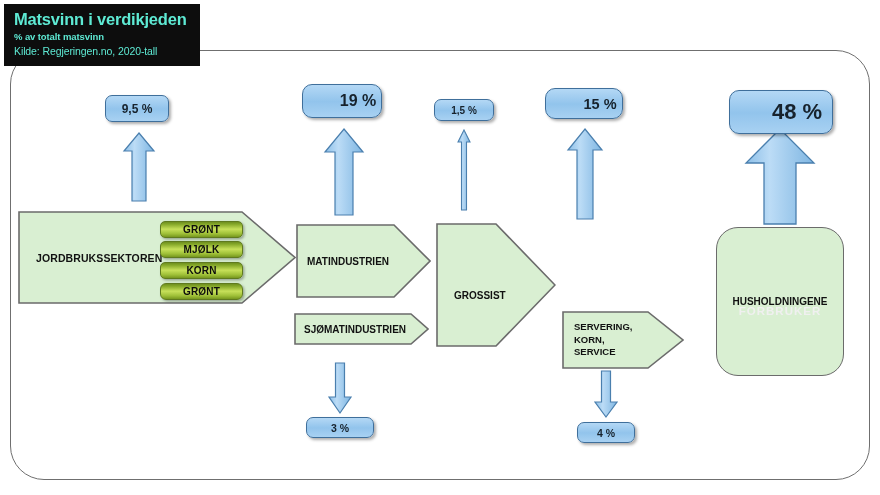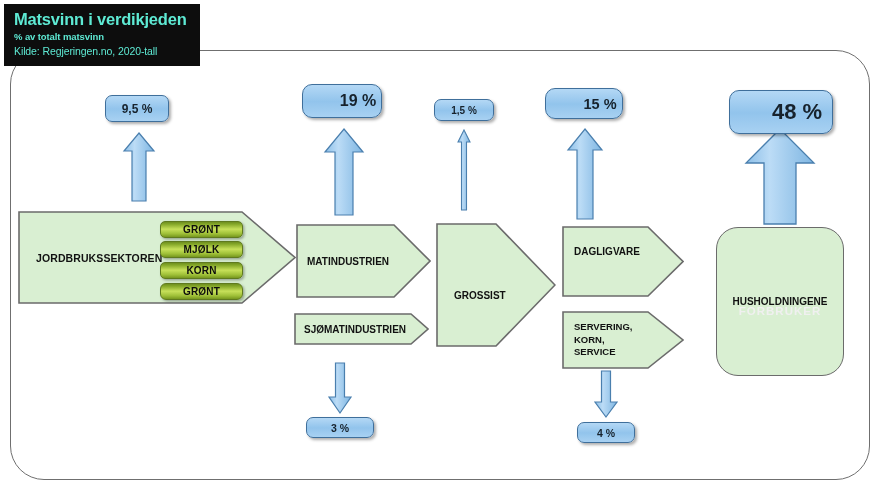--- a/index.html
+++ b/index.html
@@ -188,26 +188,20 @@
     <span class="glabel" style="margin-left:10px; font-size:10px;">SJØMATINDUSTRIEN</span>
   </div>
 
   <div class="gshape chev" style="left:436px; top:223px; width:120px; height:124px;">
     <svg style="position:absolute;left:0;top:0;" width="120" height="124" viewBox="0 0 120 124">
       <polygon points="1,1 60,1 119,62 60,123 1,123" fill="#d9efd2" stroke="#6b6b6b" stroke-width="1.6"></polygon>
     </svg>
     <span class="glabel" style="margin-left:18px; font-size:10px;margin-top:20px;">GROSSIST</span>
   </div>
 
-  <div class="gshape chev" style="left:562px; top:226px; width:122px; height:71px;">
-    <svg style="position:absolute;left:0;top:0;" width="122" height="71" viewBox="0 0 122 71">
-      <polygon points="1,1 86,1 121,35.5 86,70 1,70" fill="#d9efd2" stroke="#6b6b6b" stroke-width="1.6"></polygon>
-    </svg>
-    <span class="glabel" style="margin-left:12px; font-size:10px; align-self:flex-start; margin-top:20px;">DAGLIGVARE</span>
-  </div>
 
   <div class="gshape chev" style="left:562px; top:311px; width:122px; height:58px;">
     <svg style="position:absolute;left:0;top:0;" width="122" height="58" viewBox="0 0 122 58">
       <polygon points="1,1 86,1 121,29 86,57 1,57" fill="#d9efd2" stroke="#6b6b6b" stroke-width="1.6"></polygon>
     </svg>
     <span class="glabel" style="margin-left:12px; font-size:9.5px; line-height:12.5px;">SERVERING,
 KORN,
 SERVICE</span>
   </div>
 

